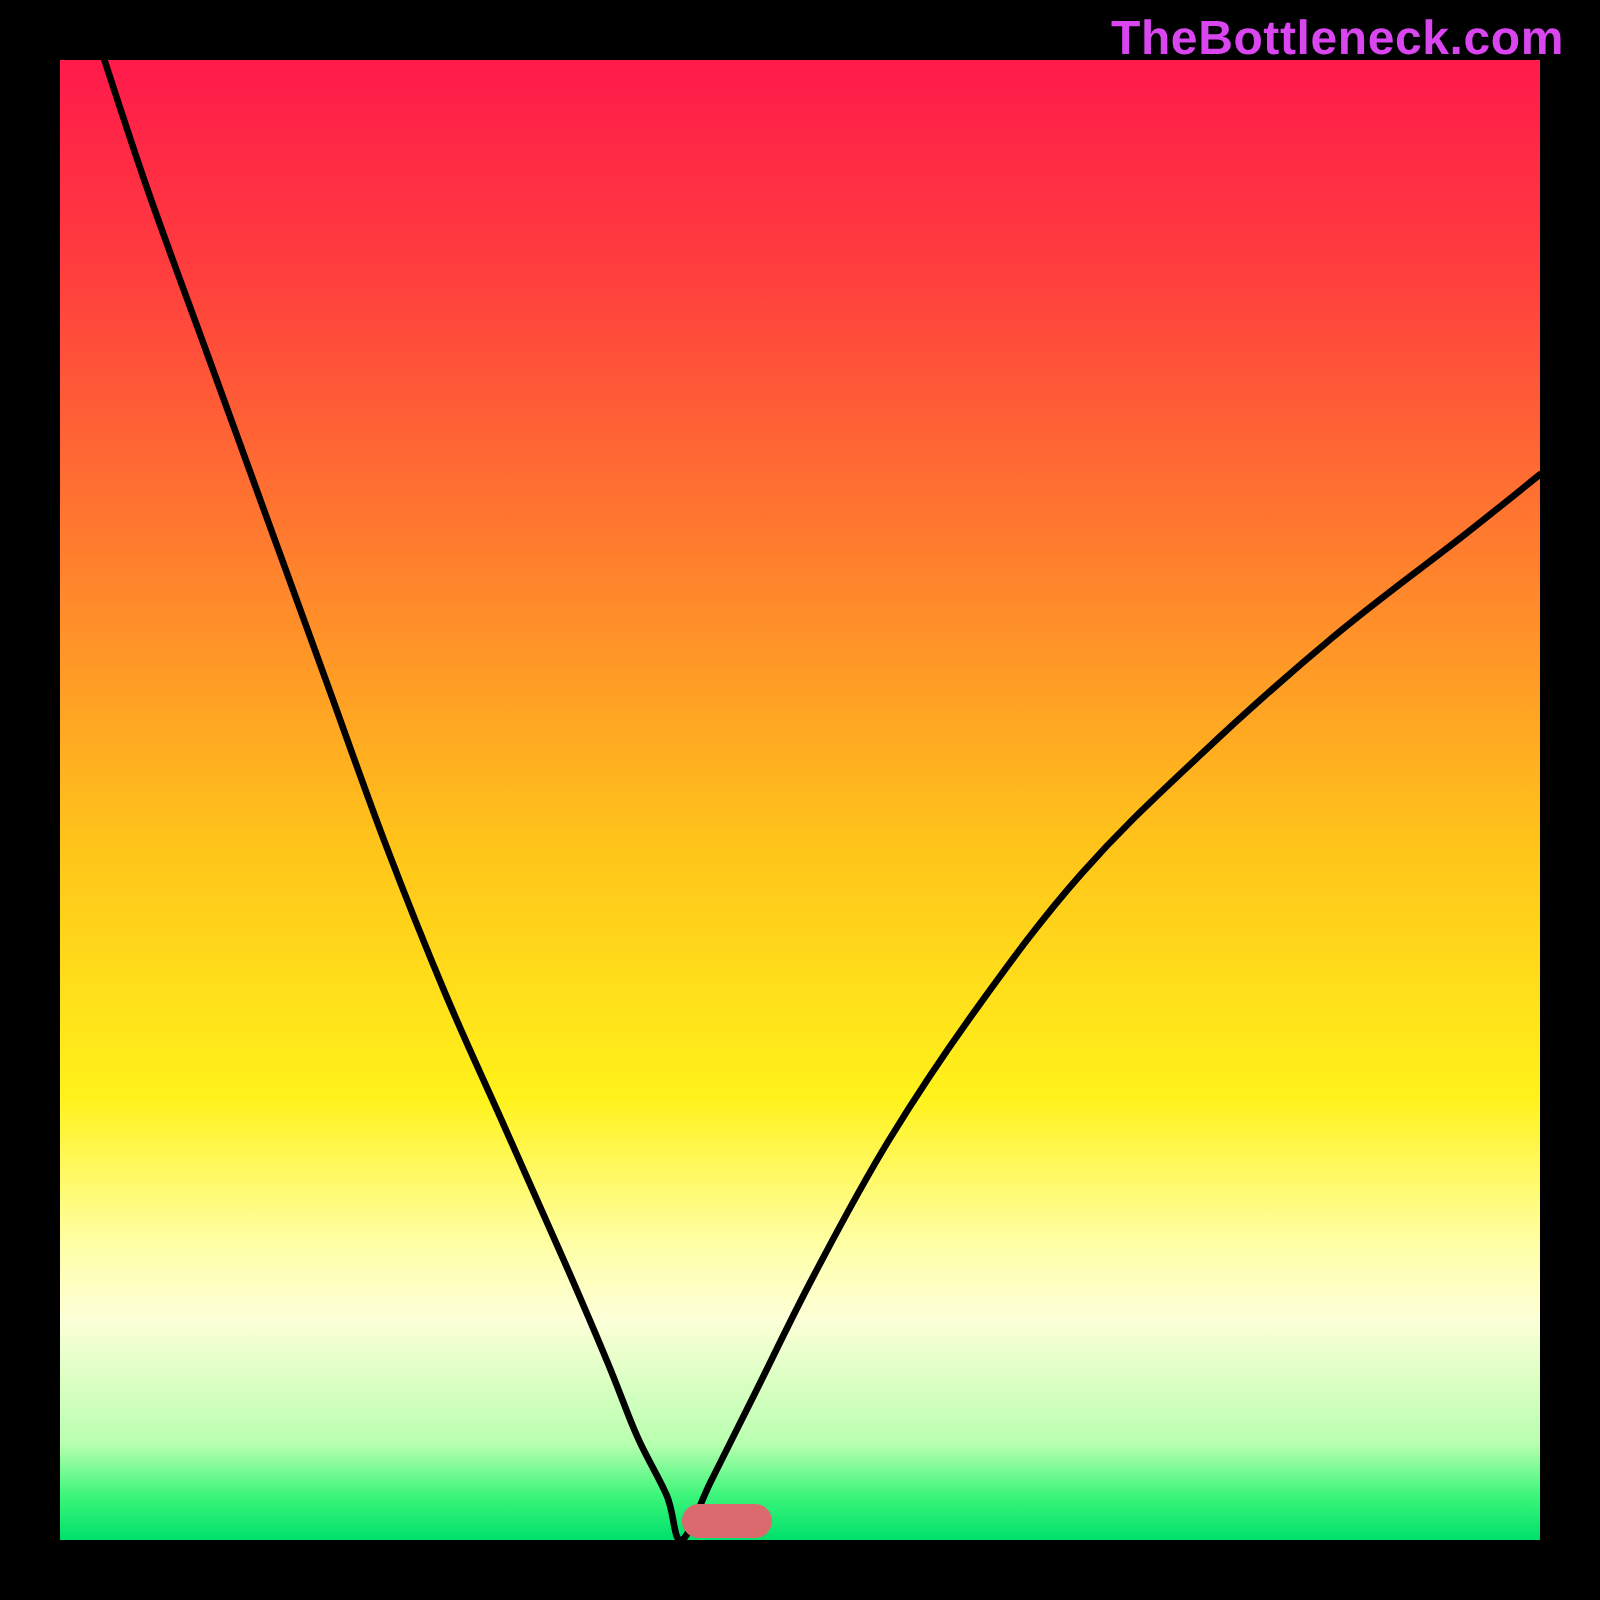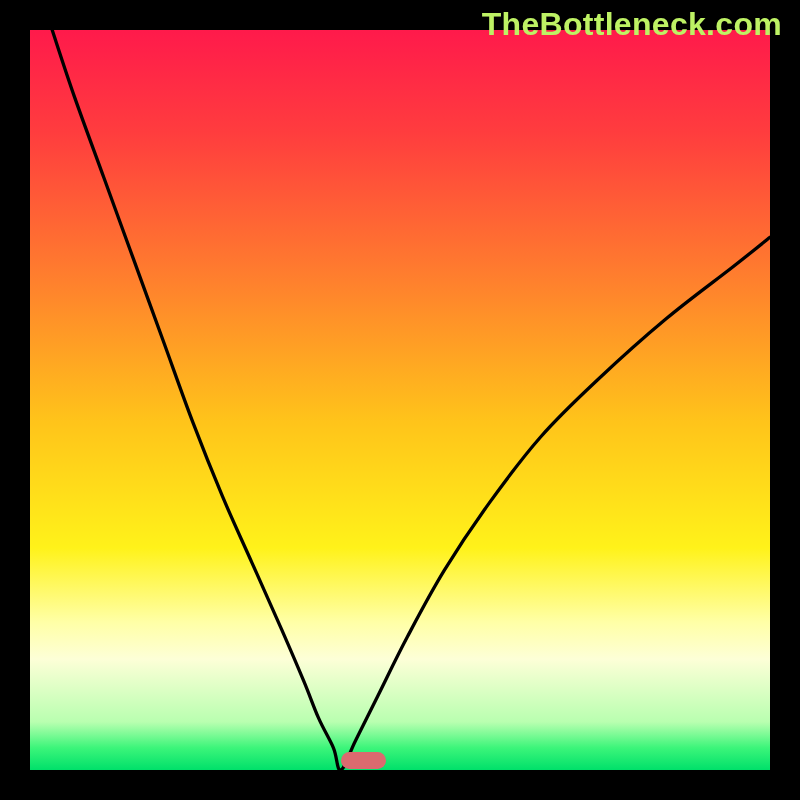--- a/index.html
+++ b/index.html
@@ -8,23 +8,23 @@
     position: relative;
     width: 800px;
     height: 800px;
     background: #000;
   }
   .watermark {
     position: absolute;
     top: 6px;
     right: 18px;
     font-family: Arial, Helvetica, sans-serif;
-    font-size: 32px;
+    font-size: 24px;
     font-weight: 600;
-    color: #bef264;
+    color: #d946ef;
     letter-spacing: 0.3px;
     z-index: 5;
   }
   .plot {
     position: absolute;
     left: 30px;
     top: 30px;
     width: 740px;
     height: 740px;
   }

